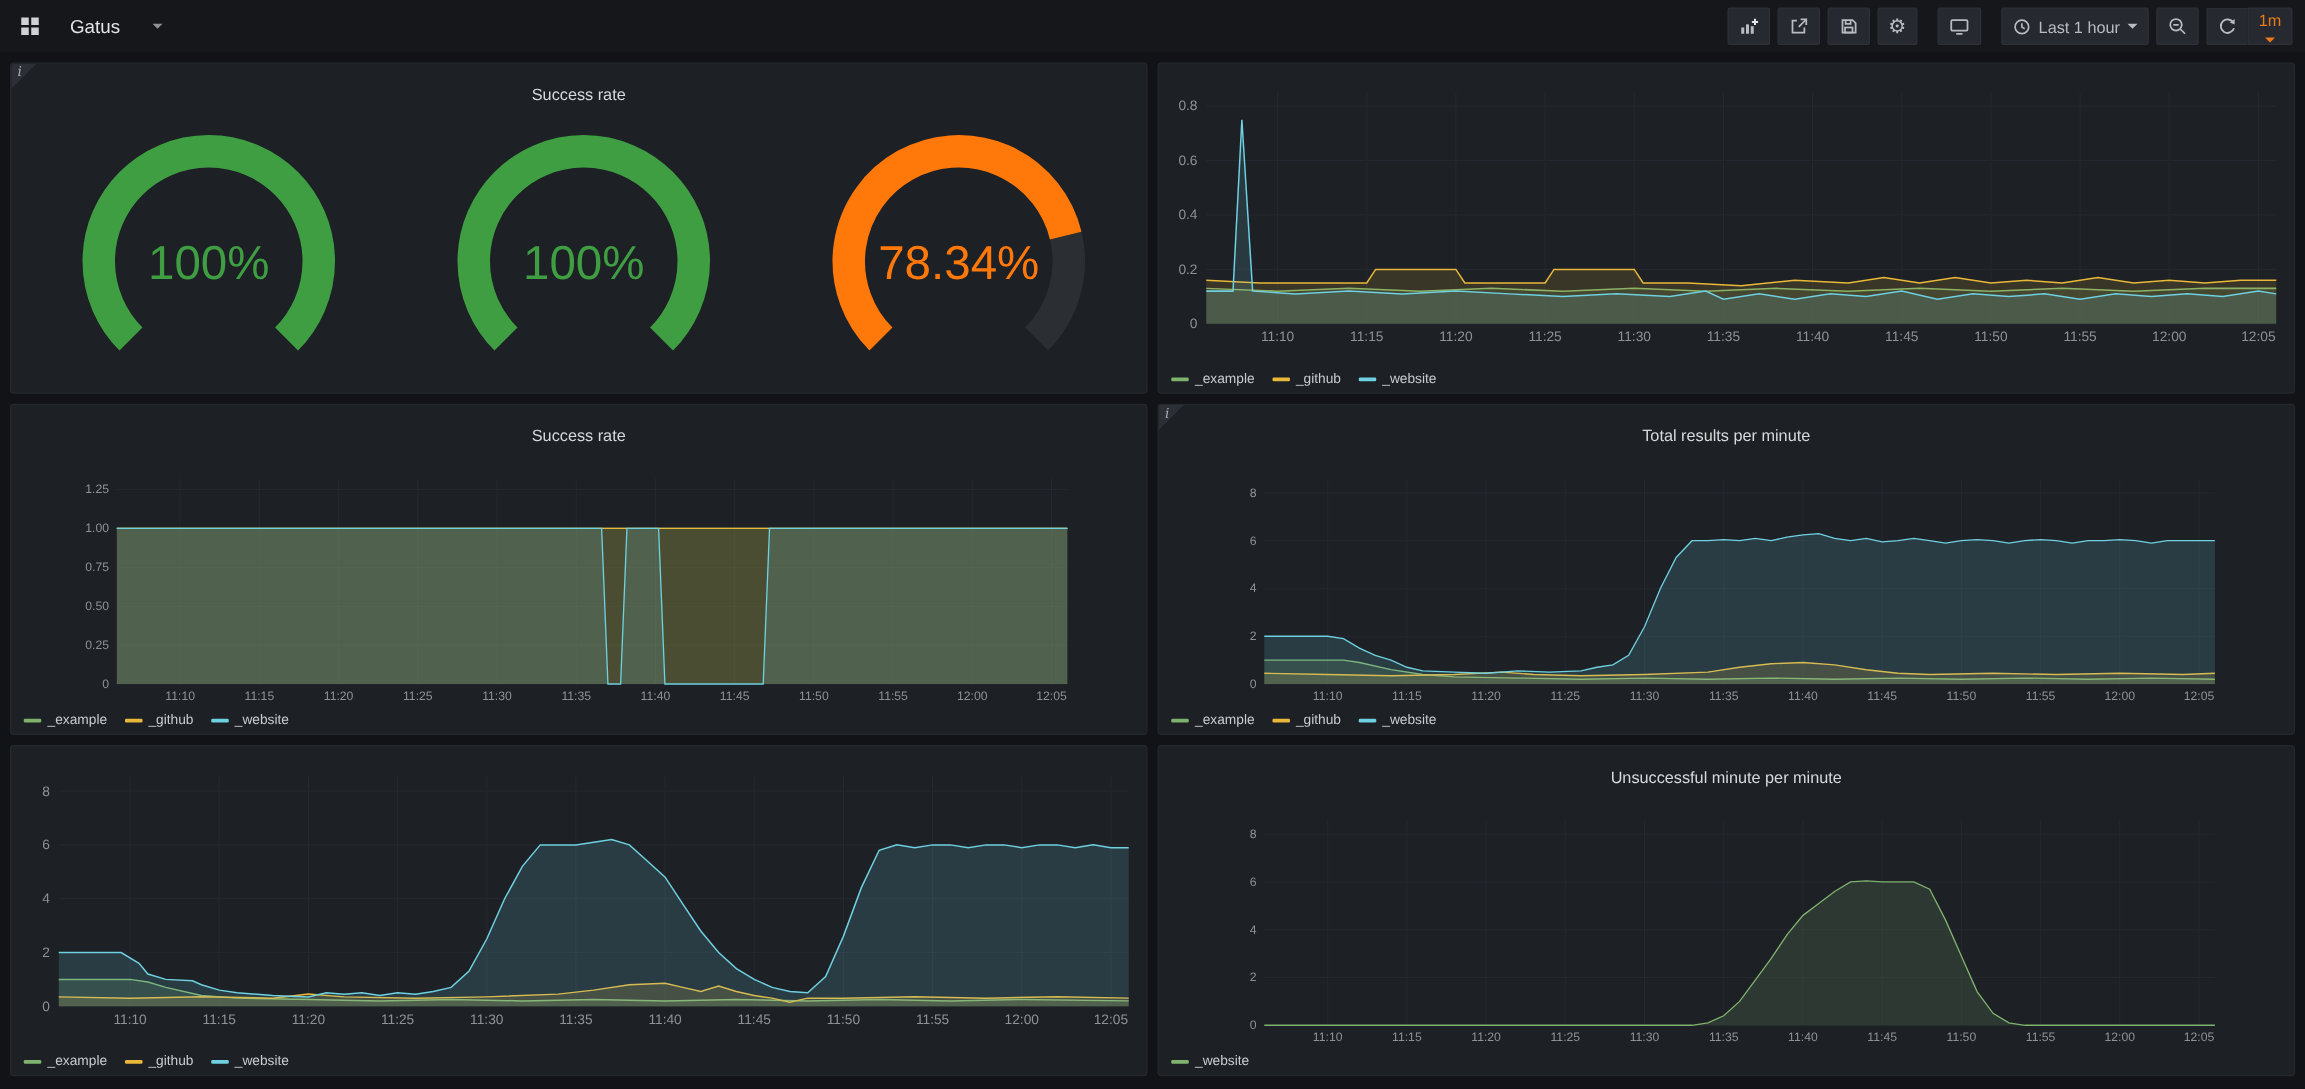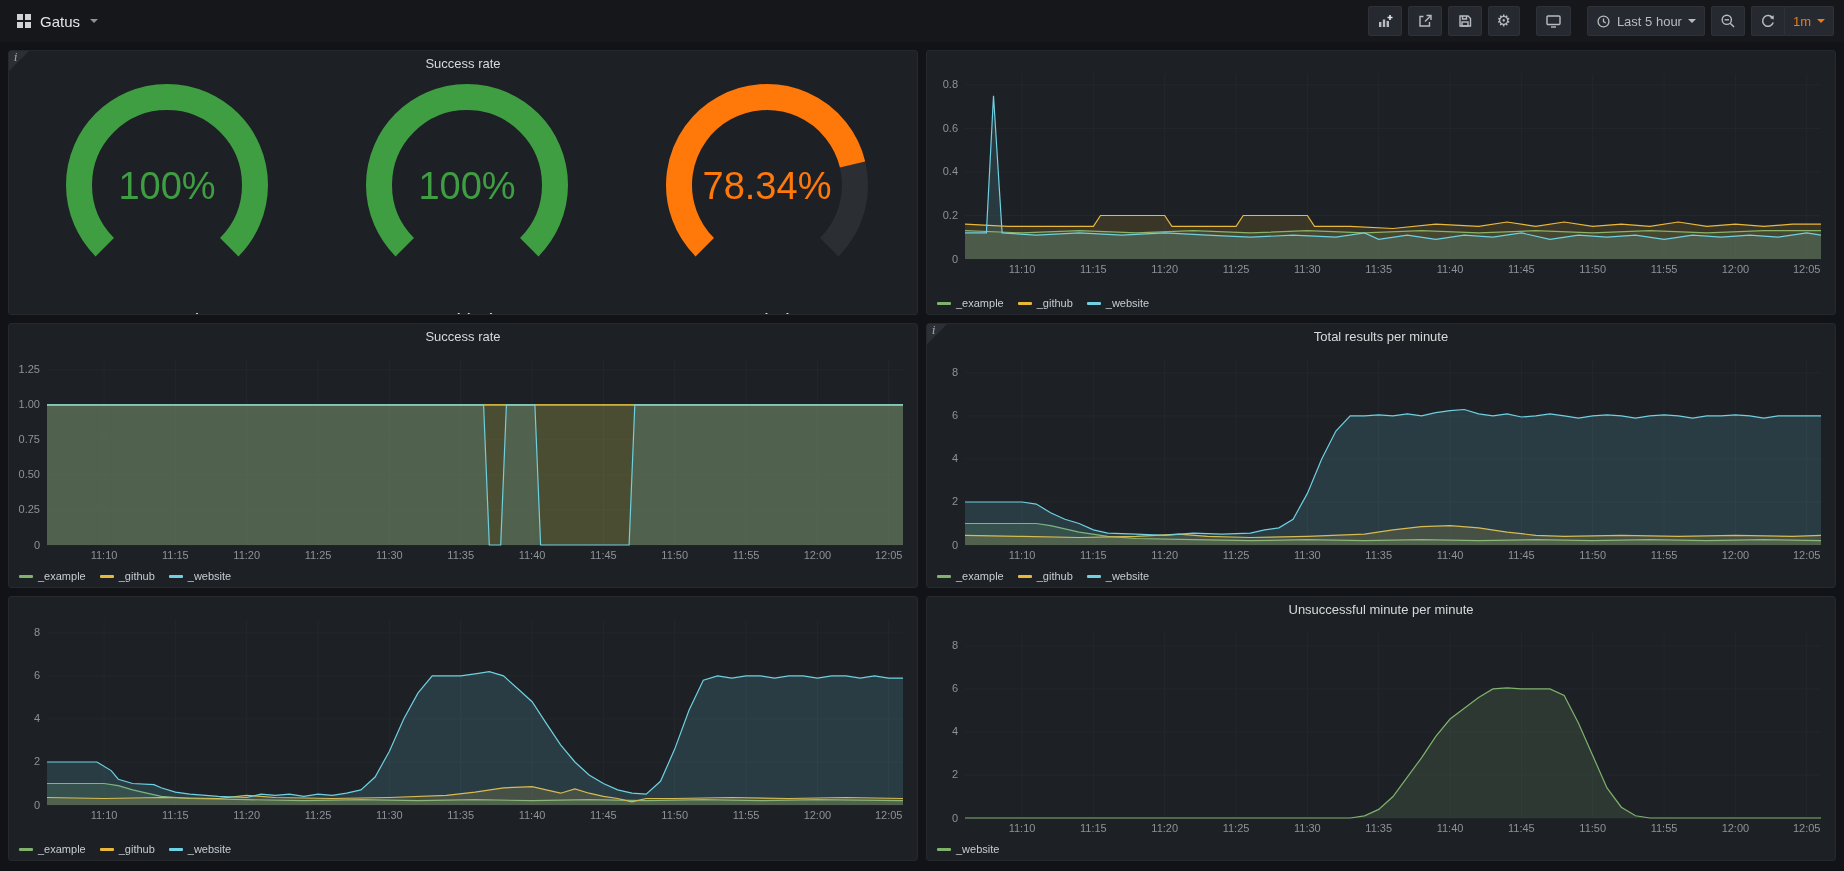--- a/index.html
+++ b/index.html
@@ -6,43 +6,43 @@
     --page-bg:#111316; --navbar-bg:#15171a; --panel-bg:#1d2126; --panel-border:#25282d;
     --grid-line:#24272d; --text-primary:#d8d9da; --text-muted:#8e9297; --accent-orange:#eb7b18;
   }
   *{box-sizing:border-box}
   body{margin:0;width:1844px;height:871px;overflow:hidden;background:var(--page-bg);
        font-family:"Liberation Sans",sans-serif;color:var(--text-primary);}
   
   .navbar{height:42px;background:var(--navbar-bg);display:flex;align-items:center;
           justify-content:space-between;padding:0 10px;}
   .nav-left{display:flex;align-items:center;}
-  .nav-title-btn{display:flex;align-items:center;gap:8px;background:none;border:none;color:#e3e4e6;
+  .nav-title-btn{display:flex;align-items:center;gap:24px;background:none;border:none;color:#e3e4e6;
                  font-size:15px;cursor:pointer;font-family:inherit;padding:4px 6px;}
   .nav-right{display:flex;align-items:center;}
   .nav-btn{height:30px;min-width:32px;background:#26292f;border:1px solid #2e3137;border-radius:2px;
            display:flex;align-items:center;justify-content:center;margin-left:6px;padding:0 8px;
            color:#b8bbc0;font-size:13px;cursor:pointer;font-family:inherit;gap:6px;}
   .nav-btn.spaced{margin-left:16px;}
   .nav-split{display:flex;margin-left:6px;}
   .nav-split .nav-btn{margin-left:0;}
   .nav-split .nav-btn:first-child{border-radius:2px 0 0 2px;border-right:none;}
-  .nav-split .nav-btn:last-child{border-radius:0 2px 2px 0;}
+  .nav-split .nav-btn:last-child{border-radius:0 2px 2px 0;flex-direction:column;}
   .caret{width:0;height:0;border-left:4px solid transparent;border-right:4px solid transparent;
          border-top:4px solid currentColor;display:inline-block;}
   .title-caret{color:#8e9297;margin-left:2px;}
   .orange-text{color:var(--accent-orange);}
   .uni{font-family:"DejaVu Sans",sans-serif;font-size:16px;line-height:1;}
   .nav-icon{display:block;}
   
   .dashboard{padding:8px;display:grid;grid-template-columns:1fr 1fr;grid-auto-rows:265px;gap:8px;}
   .panel{background:var(--panel-bg);border:1px solid var(--panel-border);border-radius:3px;
          position:relative;display:flex;flex-direction:column;overflow:hidden;}
   .panel-title{text-align:center;font-size:13px;font-weight:500;color:var(--text-primary);
-               height:26px;line-height:26px;margin:0;cursor:pointer;flex:0 0 auto;}
+               height:26px;line-height:26px;margin:12px;cursor:pointer;flex:0 0 auto;}
   .corner{position:absolute;top:0;left:0;width:0;height:0;
           border-top:20px solid #2c2f35;border-right:20px solid transparent;z-index:2;cursor:pointer;}
   .corner span{position:absolute;top:-20px;left:5px;font-size:11px;font-style:italic;
                color:#a8adb4;font-family:"DejaVu Serif",serif;}
   
   .chart{flex:1 1 auto;width:100%;display:block;cursor:crosshair;}
   .grid{stroke:var(--grid-line);stroke-width:1;}
   .tick{fill:var(--text-muted);font-size:11px;font-family:"Liberation Sans",sans-serif;}
   .legend{flex:0 0 22px;display:flex;align-items:center;padding:0 10px;gap:14px;font-size:11px;color:#c7ccd1;}
   .legend-item{display:flex;align-items:center;gap:5px;cursor:pointer;}
@@ -102,21 +102,21 @@
       <svg class="nav-icon" width="17" height="16" viewBox="0 0 17 16" fill="none" stroke="#b8bbc0" stroke-width="1.4">
         <rect x="2" y="3" width="13" height="8.5" rx="1"></rect>
           <path d="M6 14h5"></path>
       </svg>
     </button>
     <button class="nav-btn spaced">
       <svg class="nav-icon" width="15" height="15" viewBox="0 0 16 16" fill="none" stroke="#b8bbc0" stroke-width="1.4">
         <circle cx="8" cy="8" r="5.8"></circle>
           <path d="M8 4.8v3.4l2.4 1.4"></path>
       </svg>
-      <span>Last 5 hour</span>
+      <span>Last 1 hour</span>
       <span class="caret"></span>
     </button>
     <button class="nav-btn">
       <svg class="nav-icon" width="16" height="16" viewBox="0 0 16 16" fill="none" stroke="#b8bbc0" stroke-width="1.4">
         <circle cx="6.8" cy="6.8" r="4.6"></circle>
           <path d="M10.2 10.2L14 14"></path>
           <path d="M4.6 6.8h4.4"></path>
       </svg>
     </button>
     <div class="nav-split">

